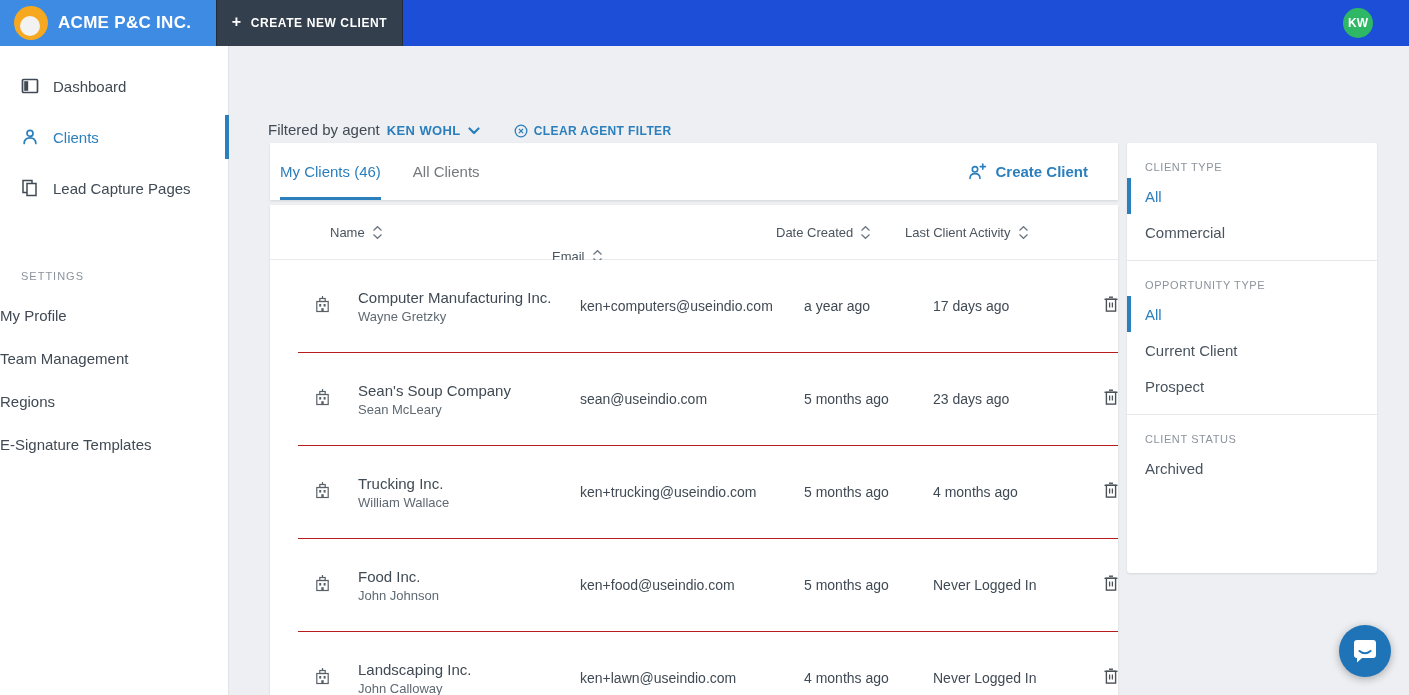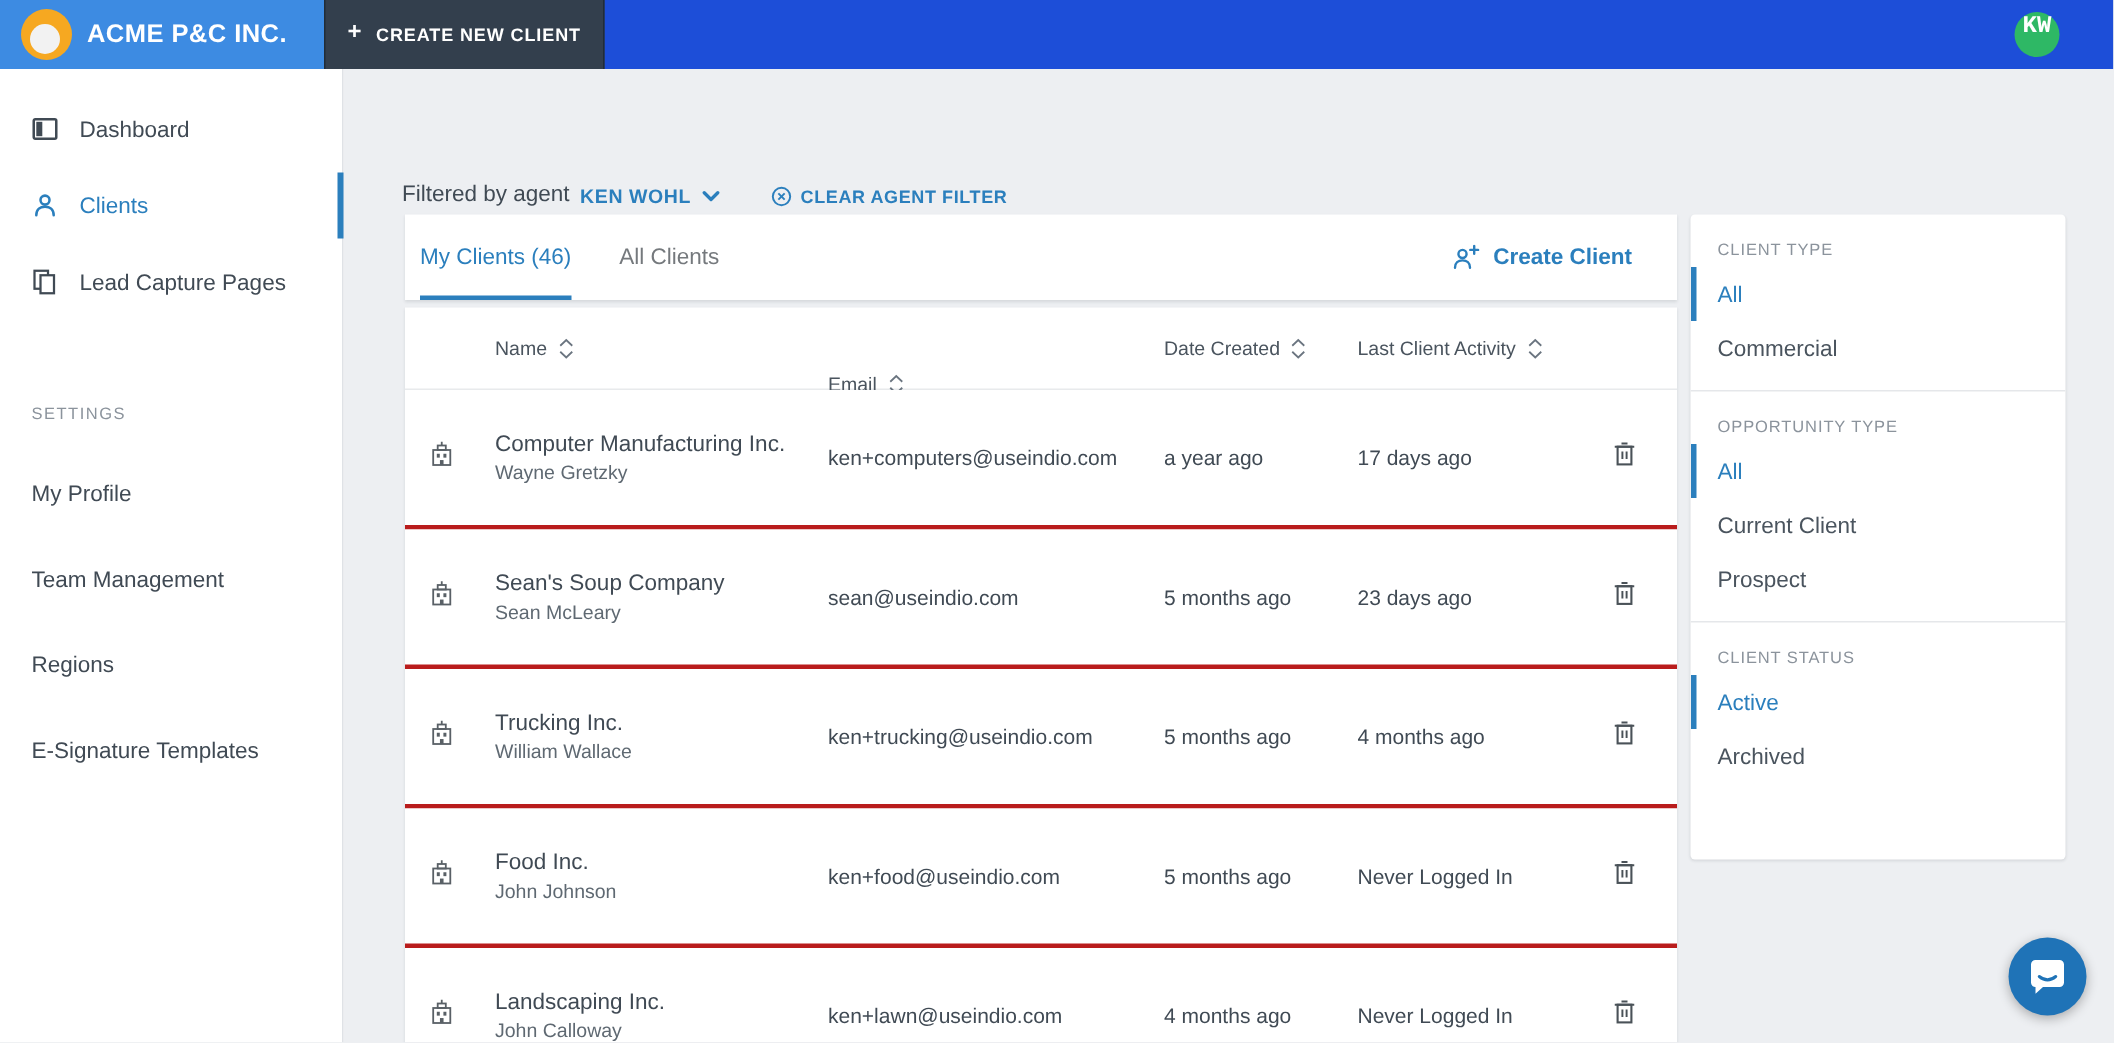--- a/index.html
+++ b/index.html
@@ -13,50 +13,50 @@
   .brand-logo { position:relative; width:34px; height:34px; margin-left:14px; }
   .brand-logo .outer { position:absolute; inset:0; border-radius:50%; background:#f6a821; }
   .brand-logo .inner { position:absolute; left:6px; top:10px; width:20px; height:20px; border-radius:50%; background:#f2f2f2; }
   .brand-text { color:#fff; font-size:17px; font-weight:bold; letter-spacing:.3px; margin-left:10px; white-space:nowrap; }
   .create-new { position:absolute; left:216px; top:0; width:187px; height:46px; background:#333f4d; border-left:1px solid #212c38; border-right:1px solid #212c38; display:flex; align-items:center; justify-content:center; gap:9px; color:#fff; font-size:12px; font-weight:bold; letter-spacing:.6px; cursor:pointer; }
   .plus-glyph { font-size:16px; font-weight:bold; line-height:1; position:relative; top:-1px; }
   .search-wrap { position:absolute; left:667px; top:7px; width:210px; height:32px; background:#fff; border-radius:4px; display:flex; align-items:center; padding:0 10px; }
   .search-wrap svg { flex:0 0 auto; margin-right:9px; }
   .search-input { border:none; outline:none; width:100%; font-size:14px; font-weight:bold; color:#5b646d; font-family:"Liberation Sans",sans-serif; background:transparent; }
   .search-input::placeholder { color:#9aa2ab; }
-  .avatar { position:absolute; left:1343px; top:8px; width:30px; height:30px; border-radius:50%; background:#2eb865; color:#fff; font-size:16px; font-weight:bold; display:flex; align-items:flex-start; justify-content:center; cursor:pointer;font-family:Liberation Mono, monospace; }
+  .avatar { position:absolute; left:1343px; top:8px; width:30px; height:30px; border-radius:50%; background:#2eb865; color:#fff; font-size:12px; font-weight:bold; display:flex; align-items:center; justify-content:center; cursor:pointer; }
 
   
   .sidebar { position:absolute; left:0; top:46px; width:229px; height:649px; background:#fff; border-right:1px solid #dfe2e6; z-index:10; }
   .nav-item { position:relative; display:flex; align-items:center; gap:14px; height:40px; padding-left:21px; font-size:15px; color:#404a54; cursor:pointer; }
   .nav-item.dash { margin-top:20px; }
   .nav-item + .nav-item { margin-top:11px; }
   .nav-item.active { color:#2b7fbd; }
   .nav-item.active .abar { position:absolute; right:-1px; top:-2px; width:4px; height:44px; background:#2b7fbd; }
   .settings-header { margin:62px 0 0 21px; font-size:11px; letter-spacing:1px; color:#8b939c; }
-  .settings-item { height:20px; margin-top:37px; padding-left:21px; font-size:15px; color:#404a54; cursor:pointer; display:flex; align-items:center; }
+  .settings-item { height:20px; margin-top:23px; font-size:15px; color:#404a54; cursor:pointer; display:flex; align-items:center; }
 
   
   .filterbar { position:absolute; left:268px; top:110px; display:flex; align-items:flex-end; z-index:5;margin-top:11px; }
   .fb-label { font-size:15px; color:#404a54; }
   .fb-agent { margin-left:7px; font-size:13px; font-weight:bold; letter-spacing:.4px; color:#2b7fbd; cursor:pointer; display:flex; align-items:center; gap:7px; }
   .fb-clear { margin-left:34px; font-size:12px; font-weight:bold; letter-spacing:.4px; color:#2b7fbd; cursor:pointer; display:flex; align-items:center; gap:6px; }
 
   
   .card { background:#fff; box-shadow:0 1px 2px rgba(40,50,60,.12); }
   .tabs-card { position:absolute; left:270px; top:143px; width:848px; height:57px; display:flex; align-items:stretch; }
   .tab { display:flex; align-items:center; font-size:15px; color:#75797d; cursor:pointer; border-bottom:3px solid transparent; padding-top:3px; }
   .tab.t1 { margin-left:10px; color:#2b7fbd; border-bottom-color:#2b7fbd; }
   .tab.t2 { margin-left:32px; }
   .create-client { margin-left:auto; margin-right:30px; display:flex; align-items:center; gap:8px; font-size:15px; font-weight:bold; color:#2b7fbd; cursor:pointer; }
 
   .table-card { position:absolute; left:270px; top:205px; width:848px; height:490px; overflow:hidden; }
   .thead { position:relative; height:55px; border-bottom:1px solid #e8eaec; }
   .th { position:absolute; top:50%; transform:translateY(-50%); display:flex; align-items:center; gap:7px; font-size:13px; color:#4a545e; cursor:pointer; white-space:nowrap; }
-  .trow { position:relative; height:93px; border-bottom:3px solid #b91c1c; background:#fff; }
+  .trow { position:relative; height:93px; border-bottom:1px solid #b91c1c; background:#fff;margin-left:28px; }
   .cell { position:absolute; top:50%; transform:translateY(-50%); white-space:nowrap; }
   .c-icon   { left:16px; width:20px; }
   .c-name   { left:60px; }
   .c-email  { left:282px; font-size:14px; color:#404a54; }
   .c-date   { left:506px; font-size:14px; color:#404a54; }
   .c-act    { left:635px; font-size:14px; color:#404a54; }
   .c-trash  { left:805px; cursor:pointer; }
   .h-name { left:60px; } .h-email { left:282px;margin-top:24px; } .h-date { left:506px; } .h-act { left:635px; }
   .company { font-size:15px; color:#404a54; }
   .contact { font-size:13px; color:#5f6972; margin-top:3px; }
@@ -327,21 +327,20 @@
       <div class="fopt">Commercial</div>
     </div>
     <div class="fsection">
       <div class="ftitle">OPPORTUNITY TYPE</div>
       <div class="fopt sel">All</div>
       <div class="fopt">Current Client</div>
       <div class="fopt">Prospect</div>
     </div>
     <div class="fsection">
       <div class="ftitle">CLIENT STATUS</div>
-      <div class="fopt sel">Active</div>
       <div class="fopt">Archived</div>
     </div>
   </div>
 
   <div class="chat-btn">
     <svg width="26" height="26" viewBox="0 0 26 26">
         <path d="M5 2 h16 a3 3 0 0 1 3 3 v12 a3 3 0 0 1 -3 3 h-11 l-5 4.5 v-4.5 a3 3 0 0 1 -3 -3 v-12 a3 3 0 0 1 3 -3 z" fill="#ffffff"></path>
         <path d="M7.5 13 q5.5 4.5 11 0" fill="none" stroke="#1f73b7" stroke-width="2" stroke-linecap="round"></path>
       </svg>
   </div>

